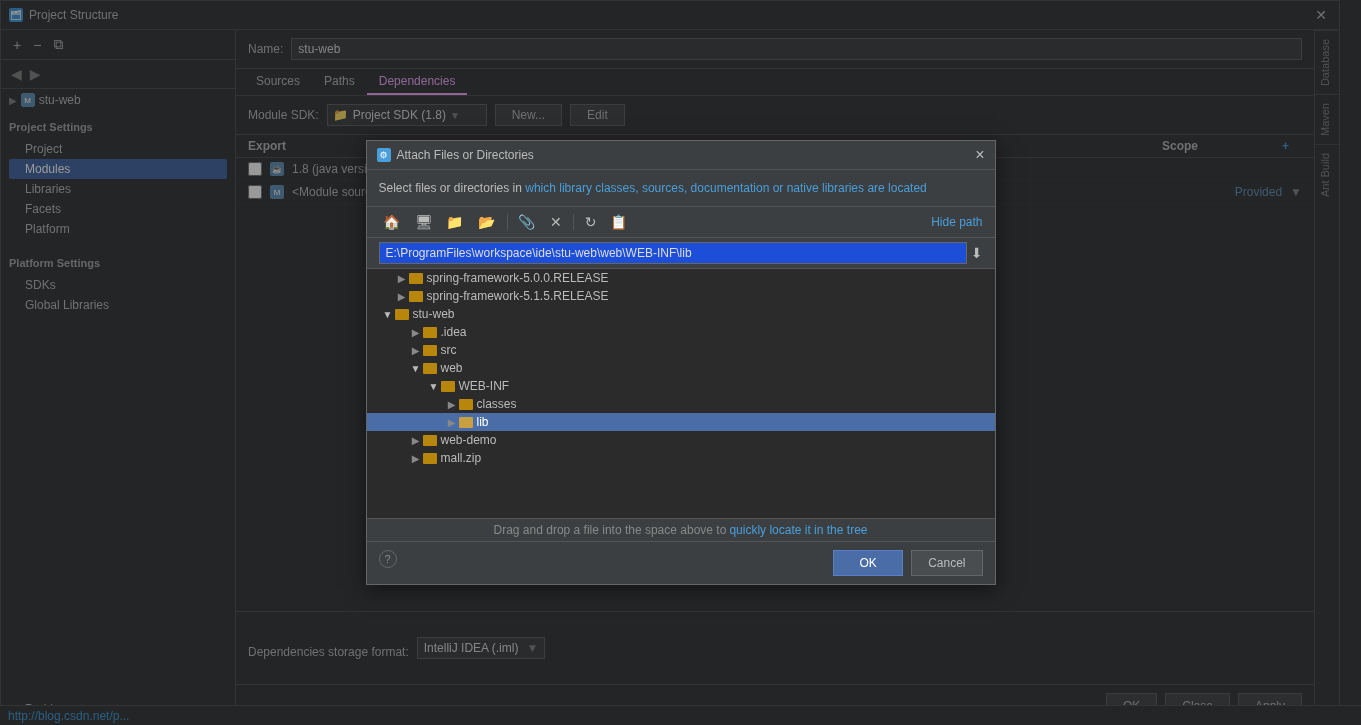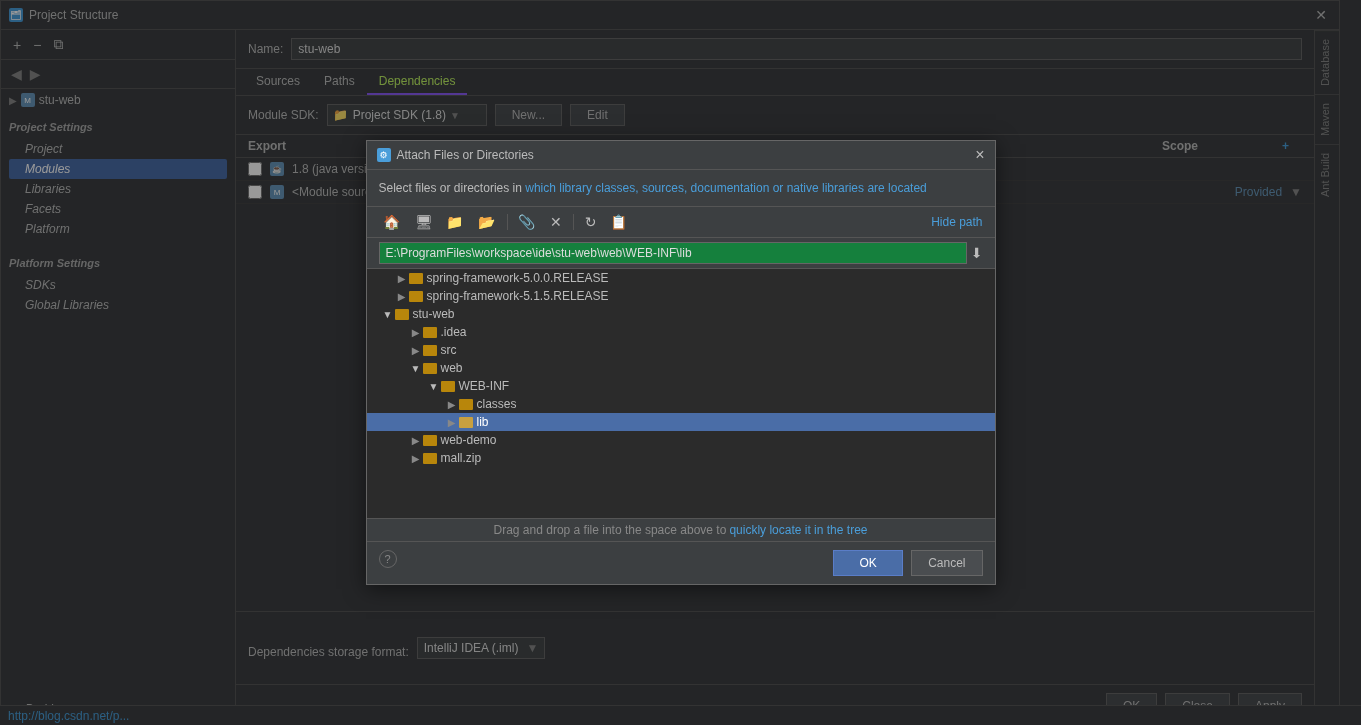--- a/index.html
+++ b/index.html
@@ -80,21 +80,20 @@
       padding: 4px 8px;
       color: #bbb;
       cursor: pointer;
       gap: 4px;
     }
     .module-item-arrow { font-size: 10px; color: #888; }
     .module-icon { width: 14px; height: 14px; background: #6897BB; border-radius: 2px; display: inline-flex; align-items: center; justify-content: center; font-size: 8px; color: white; }
 
     .sidebar-section {
       padding: 8px;
-      font-style: italic;
     }
     .section-title {
       color: #aaa;
       font-weight: bold;
       font-size: 11px;
       margin-bottom: 4px;
       padding: 2px 0;
     }
     .sidebar-item {
       padding: 3px 8px 3px 16px;
@@ -153,22 +152,22 @@
       background: #3c3f41;
     }
     .tab {
       padding: 5px 12px;
       color: #bbb;
       cursor: pointer;
       border-bottom: 2px solid transparent;
       font-size: 12px;
     }
     .tab.active {
-      color: #bef264;
-      border-bottom: 2px solid #8b5cf6;
+      color: #f0abfc;
+      border-bottom: 2px solid #f0abfc;
     }
 
     .sdk-row {
       display: flex;
       align-items: center;
       padding: 8px 12px;
       gap: 8px;
       border-bottom: 1px solid #555;
     }
     .sdk-label { color: #bbb; }
@@ -362,21 +361,21 @@
 
     .path-input-row {
       display: flex;
       align-items: center;
       padding: 4px 12px;
       gap: 4px;
       border-bottom: 1px solid #555;
     }
     .path-input {
       flex: 1;
-      background: #15803d;
+      background: #1d4ed8;
       border: 1px solid #666;
       color: #ddd;
       padding: 3px 6px;
       font-size: 12px;
     }
     .path-go-btn {
       background: none;
       border: none;
       color: #bbb;
       cursor: pointer;

